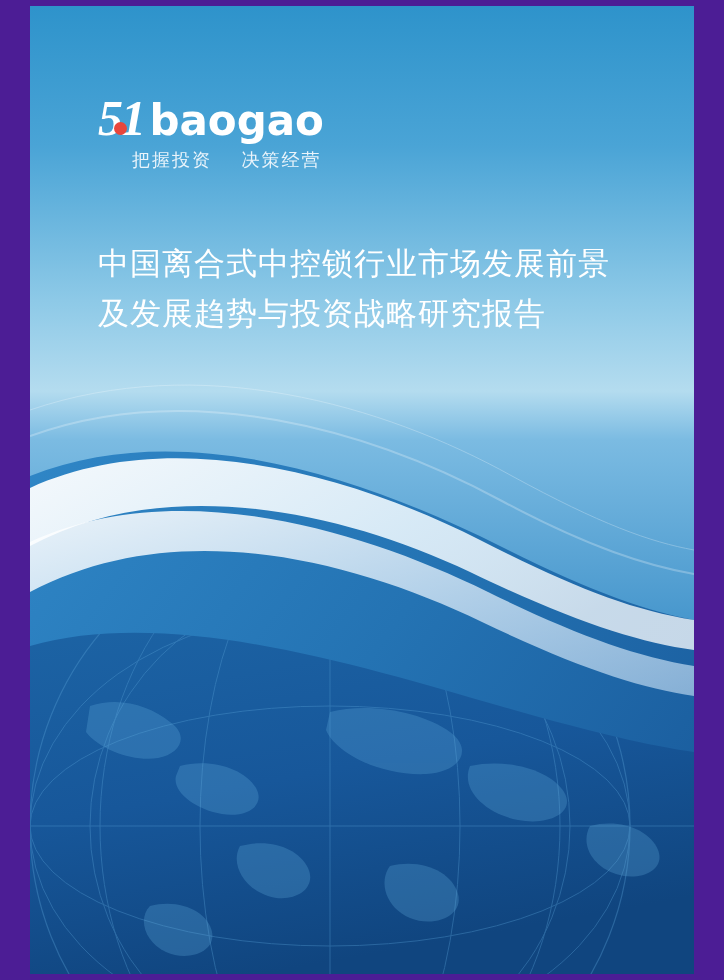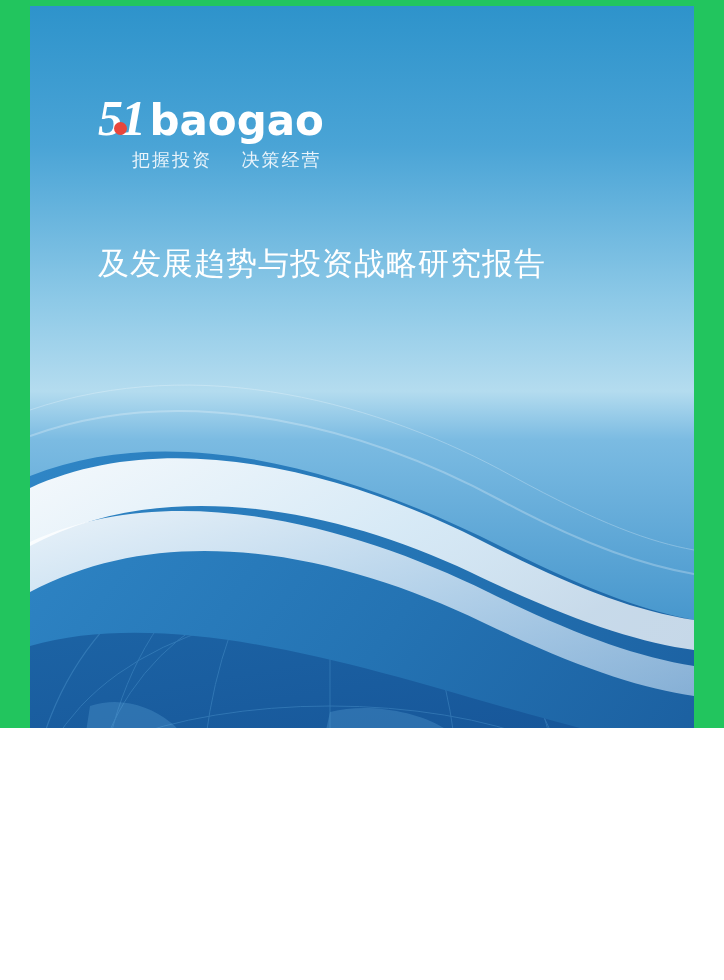--- a/index.html
+++ b/index.html
@@ -6,23 +6,23 @@
     margin: 0;
     padding: 0;
     background: #ffffff;
   }
   body {
     font-family: "Liberation Sans", sans-serif;
   }
   .page {
     position: relative;
     width: 724px;
-    height: 728px;
+    height: 980px;
     overflow: hidden;
-    background: #22c55e;
+    background: #4c1d95;
   }
   
   .cover {
     position: absolute;
     left: 30px;
     top: 6px;
     width: 664px;
     height: 968px;
     overflow: hidden;
     background: linear-gradient(to bottom, #2a8fc9 0%, #3f9ed3 18%, #6fb9e0 38%, #9ed2ea 52%, #5aa9d8 60%, #1f6aa8 70%, #17589a 100%);
@@ -188,17 +188,18 @@
         <span class="logo-dot"></span>
       </div>
       <div class="logo-tag">
         <span>把握投资</span>
         <span class="sep"></span>
         <span>决策经营</span>
       </div>
     </div>
 
     <div class="title">
+      <span class="title-line">中国离合式中控锁行业市场发展前景</span>
       <span class="title-line">及发展趋势与投资战略研究报告</span>
     </div>
 
   </div>
 </div>
 
 </body></html>

